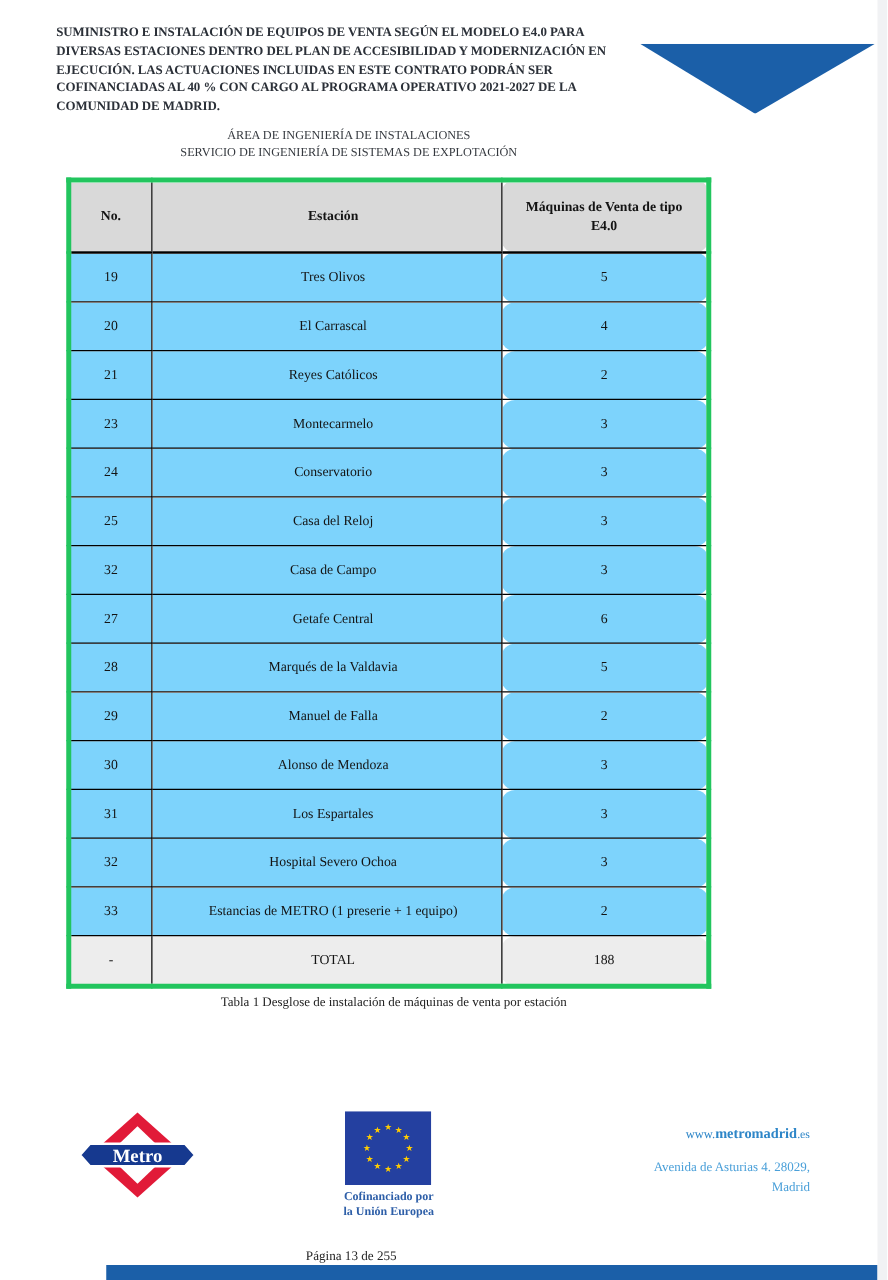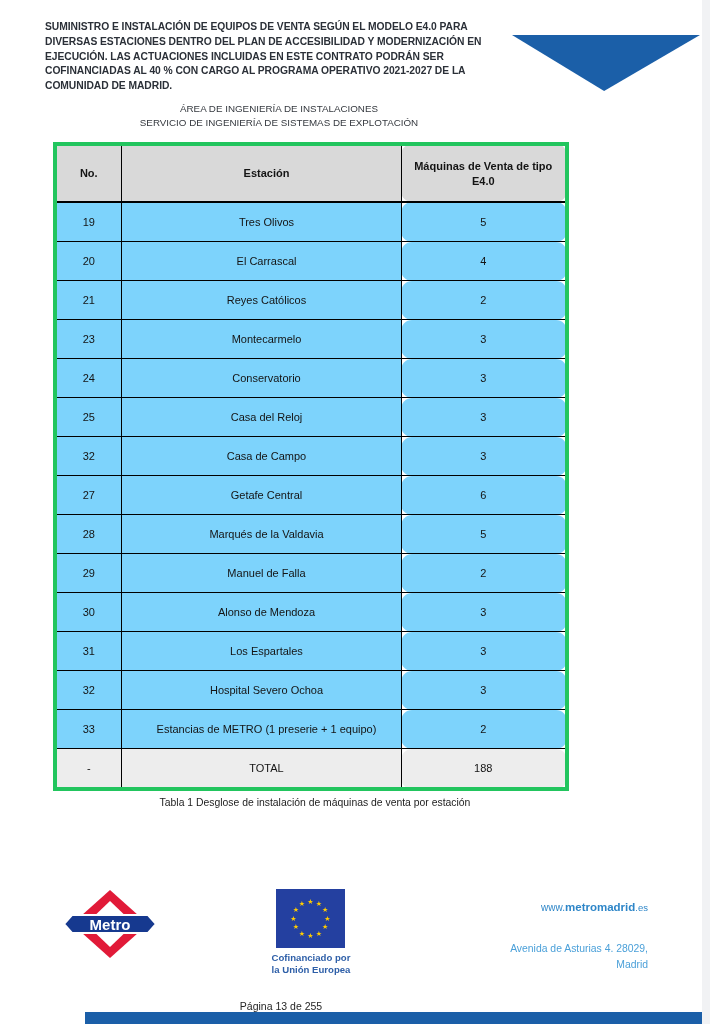--- a/index.html
+++ b/index.html
@@ -1,18 +1,18 @@
 <!DOCTYPE html>
 <html><head>
 <meta charset="utf-8">
 <style>
   html,body { margin:0; padding:0; background:#ffffff; }
   .page {
     position:relative; width:710px; height:1024px; background:#ffffff;
-    font-family:Liberation Sans, sans-serif; overflow:hidden;
+    font-family:Liberation Serif, serif; overflow:hidden;
   }
   .viewer-edge {
     position:absolute; right:0; top:0; width:8px; height:100%;
     background:#f1f2f4;
   }
   
   .doc-header { position:absolute; left:45px; top:20px; width:468px; }
   .doc-title {
     font-size:10.3px; font-weight:bold; line-height:14.8px;
     color:#2b3038; letter-spacing:-0.05px;
@@ -47,21 +47,21 @@
     text-align:center; font-size:10.4px; color:#1d1d1d;
   }
   
   .metro-logo { position:absolute; left:58px; top:889px; width:104px; height:70px; }
   .eu-flag { position:absolute; left:276px; top:889px; width:69px; height:59px; }
   .eu-caption {
     position:absolute; left:250px; top:952px; width:122px; text-align:center;
     font-size:9.6px; font-weight:bold; color:#2e5fa8; line-height:11.6px;
   }
   .contact { position:absolute; left:420px; top:901px; width:228px; text-align:right; }
-  .website { font-size:10px; color:#2e86c8; margin-bottom:28px; cursor:pointer; }
+  .website { font-size:10px; color:#2e86c8; margin-bottom:14px; cursor:pointer; }
   .website .w-name { font-weight:bold; font-size:11.5px; }
   .website .w-tld { font-size:9.5px; }
   .address { font-size:10.4px; color:#4ba0d9; line-height:15.5px; }
   .page-number {
     position:absolute; left:0; top:1000px; width:562px; text-align:center;
     font-size:10.5px; color:#262626;
   }
   .bottom-bar {
     position:absolute; left:85px; right:8px; bottom:0; height:12px;
     background:#1b5fa8;

